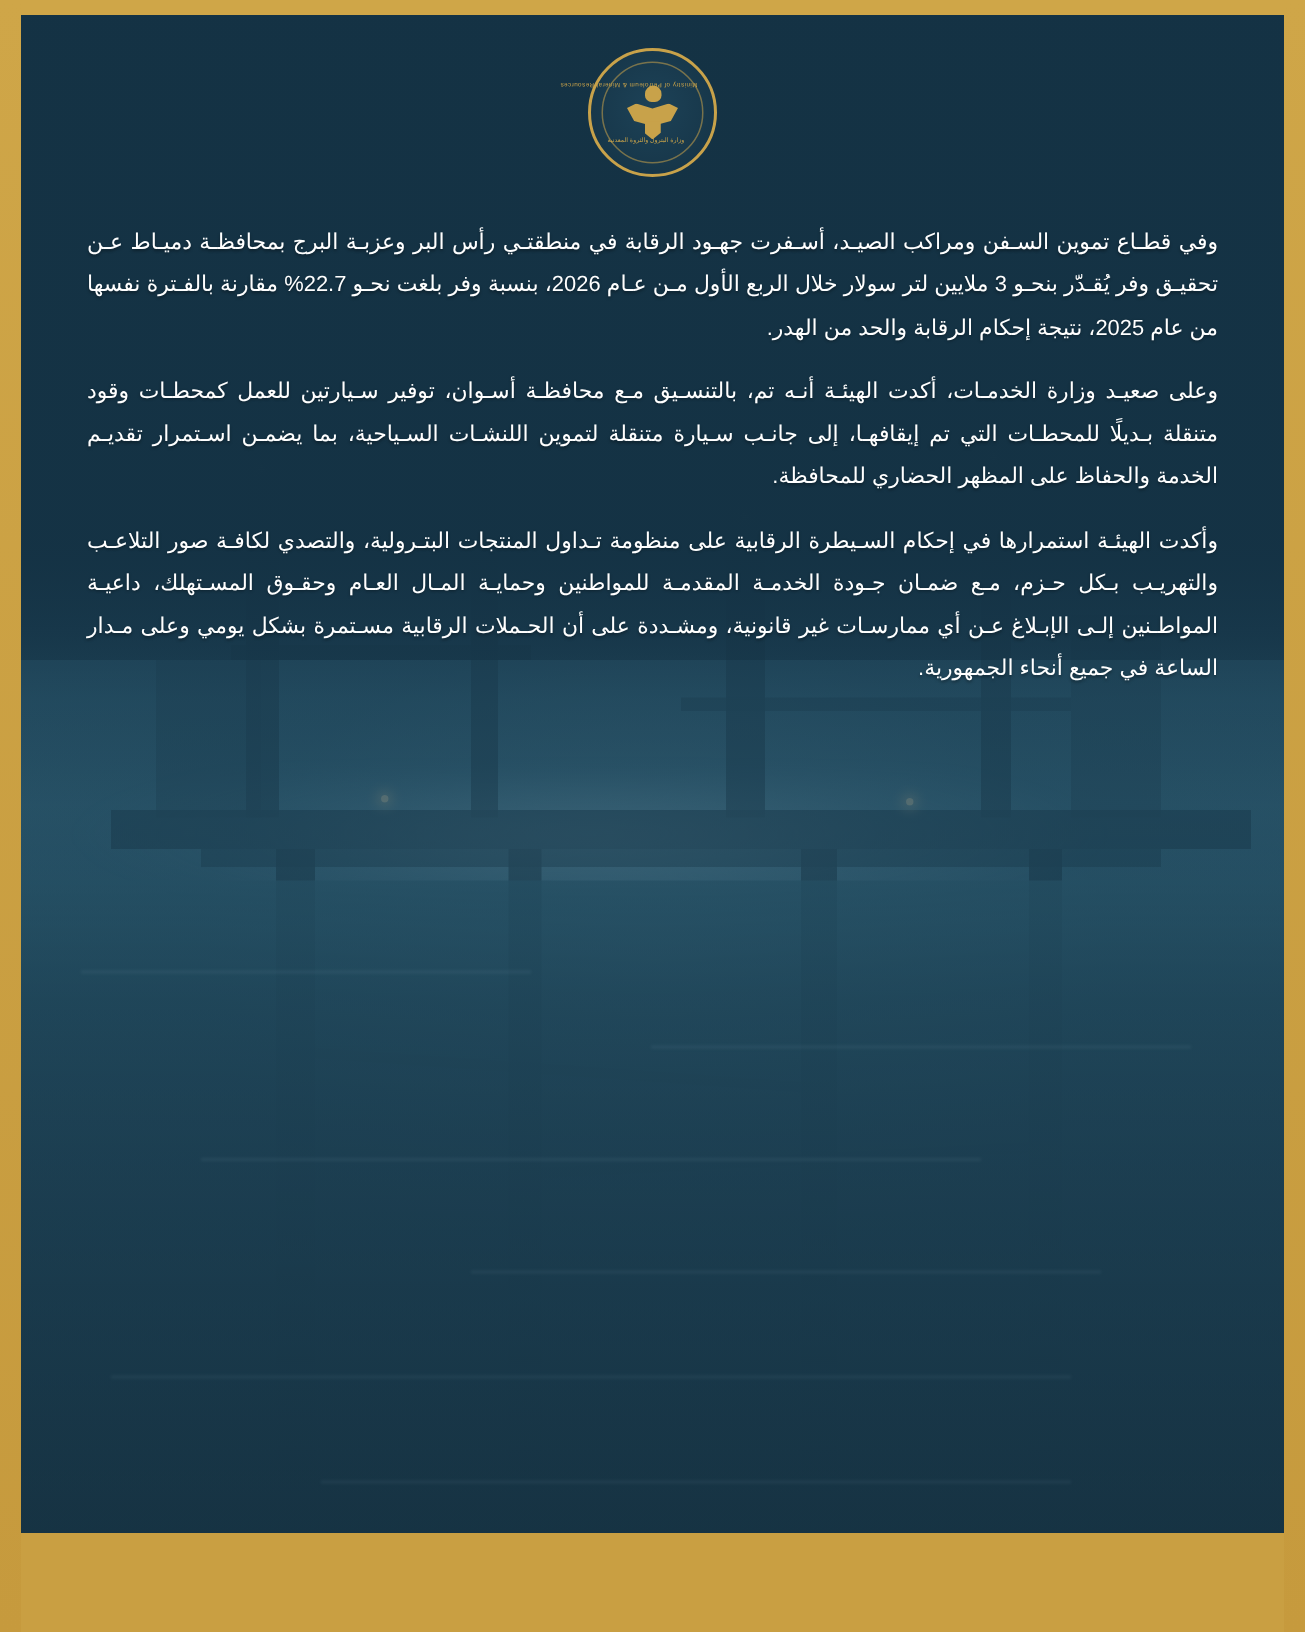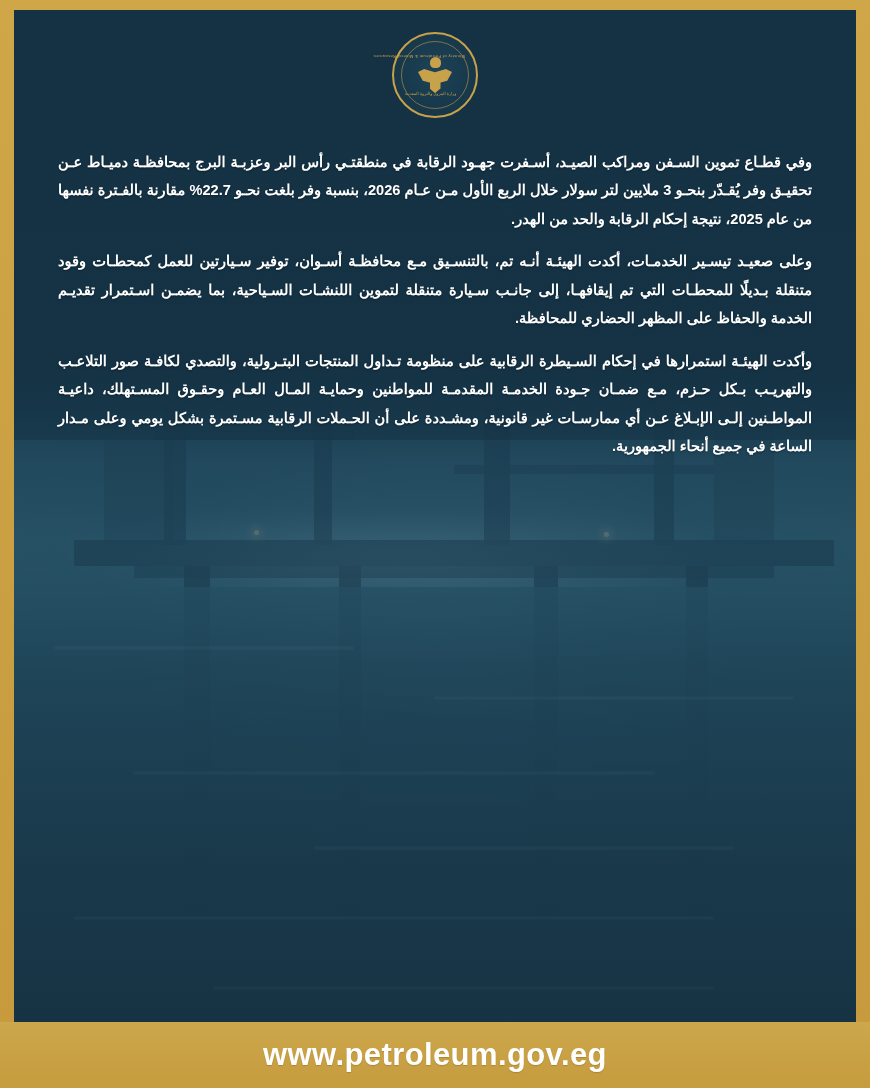--- a/index.html
+++ b/index.html
@@ -228,21 +228,21 @@
     right: 44px;
     z-index: 4;
     color: #ffffff;
     direction: rtl;
     text-align: justify;
     text-align-last: right;
   }
   .para {
     font-size: 14.6px;
     line-height: 1.95;
-    font-weight: bold;
+    font-weight: normal;
     margin: 0 0 14px 0;
     letter-spacing: 0.1px;
     text-shadow: 0 1px 2px rgba(0,0,0,0.35);
   }
   .para:last-child { margin-bottom: 0; }
 
   
   .footer {
     position: absolute;
     left: 0; right: 0; bottom: 0;
@@ -327,23 +327,20 @@
         <div class="logo-eagle">
           <div class="eagle-head"></div>
           <div class="eagle-wings"></div>
           <div class="eagle-shield"></div>
         </div>
       </div>
     </div>
 
     <div class="body-text">
       <p class="para">وفي قطـاع تموين السـفن ومراكب الصيـد، أسـفرت جهـود الرقابة في منطقتـي رأس البر وعزبـة البرج بمحافظـة دميـاط عـن تحقيـق وفر يُقـدّر بنحـو 3 ملايين لتر سولار خلال الربع الأول مـن عـام 2026، بنسبة وفر بلغت نحـو 22.7% مقارنة بالفـترة نفسها من عام 2025، نتيجة إحكام الرقابة والحد من الهدر.</p>
-      <p class="para">وعلى صعيـد تيسـير الخدمـات، أكدت الهيئـة أنـه تم، بالتنسـيق مـع محافظـة أسـوان، توفير سـيارتين للعمل كمحطـات وقود متنقلة بـديلًا للمحطـات التي تم إيقافهـا، إلى جانـب سـيارة متنقلة لتموين اللنشـات السـياحية، بما يضمـن اسـتمرار تقديـم الخدمة والحفاظ على المظهر الحضاري للمحافظة.</p>
+      <p class="para">وعلى صعيـد وزارة الخدمـات، أكدت الهيئـة أنـه تم، بالتنسـيق مـع محافظـة أسـوان، توفير سـيارتين للعمل كمحطـات وقود متنقلة بـديلًا للمحطـات التي تم إيقافهـا، إلى جانـب سـيارة متنقلة لتموين اللنشـات السـياحية، بما يضمـن اسـتمرار تقديـم الخدمة والحفاظ على المظهر الحضاري للمحافظة.</p>
       <p class="para">وأكدت الهيئـة استمرارها في إحكام السـيطرة الرقابية على منظومة تـداول المنتجات البتـرولية، والتصدي لكافـة صور التلاعـب والتهريـب بـكل حـزم، مـع ضمـان جـودة الخدمـة المقدمـة للمواطنين وحمايـة المـال العـام وحقـوق المسـتهلك، داعيـة المواطـنين إلـى الإبـلاغ عـن أي ممارسـات غير قانونية، ومشـددة على أن الحـملات الرقابية مسـتمرة بشكل يومي وعلى مـدار الساعة في جميع أنحاء الجمهورية.</p>
     </div>
 
   </div>
 
-  <div class="footer">
-    <div class="footer-url">www.petroleum.gov.eg</div>
-  </div>
 
 </div>
 
 </body></html>

